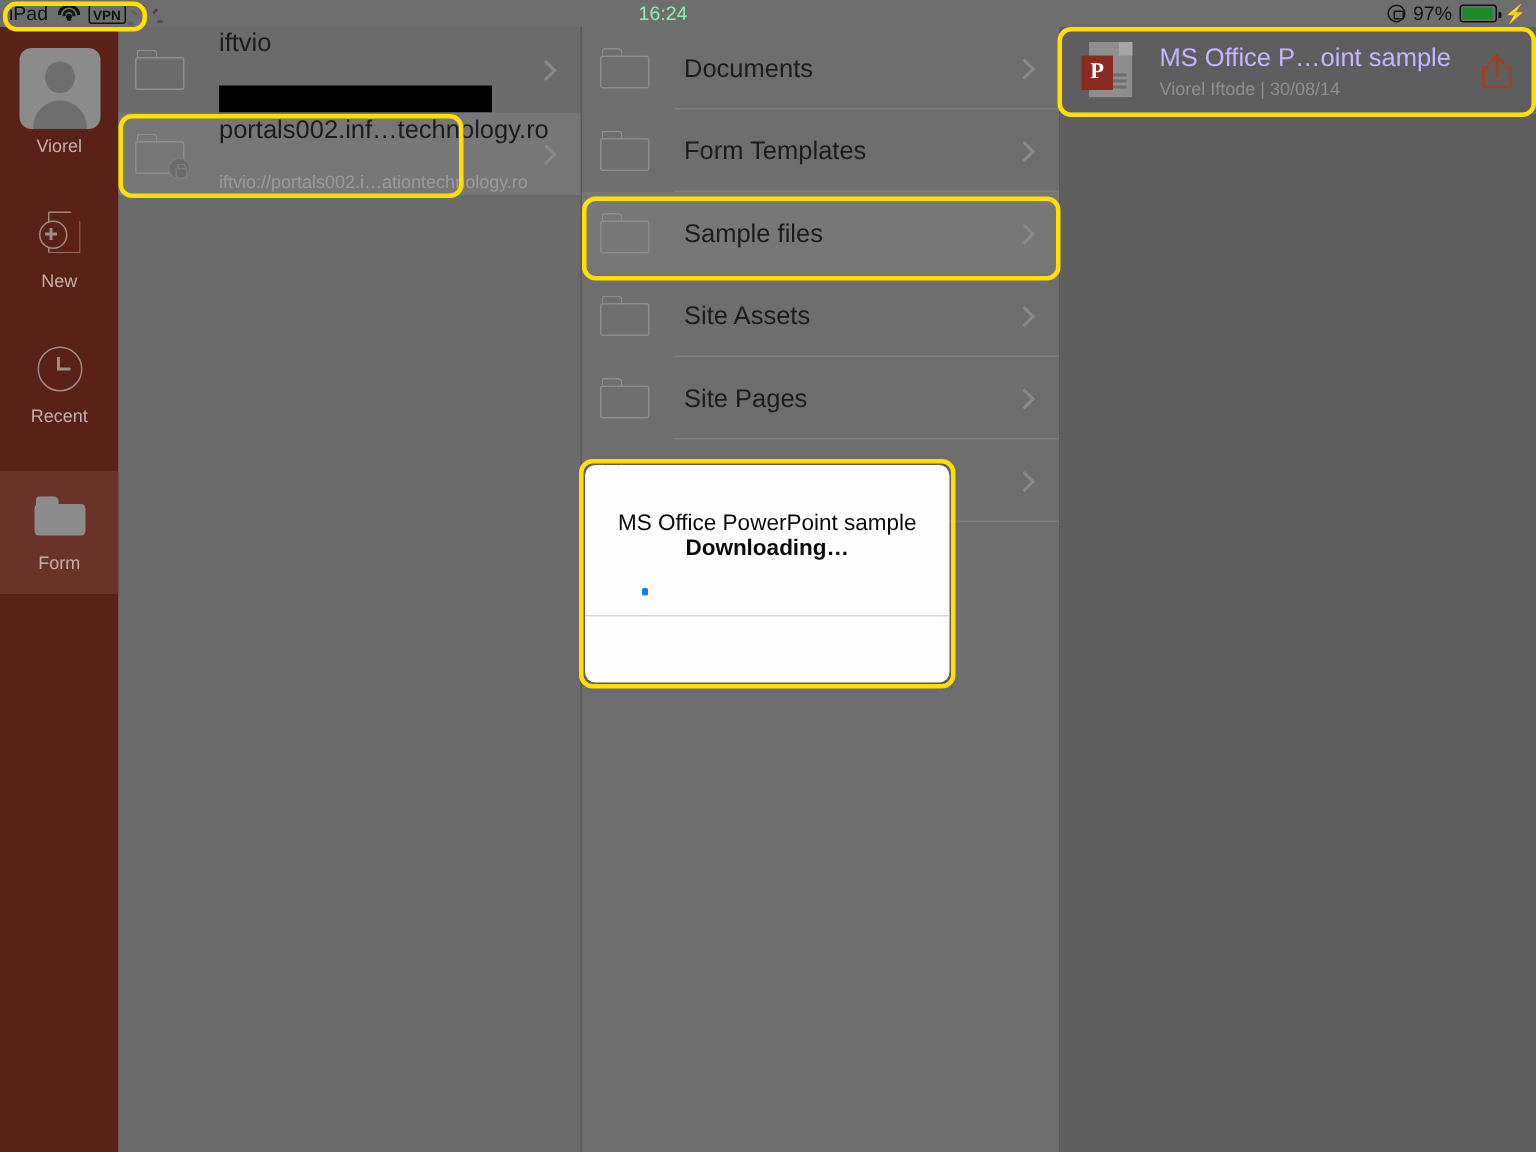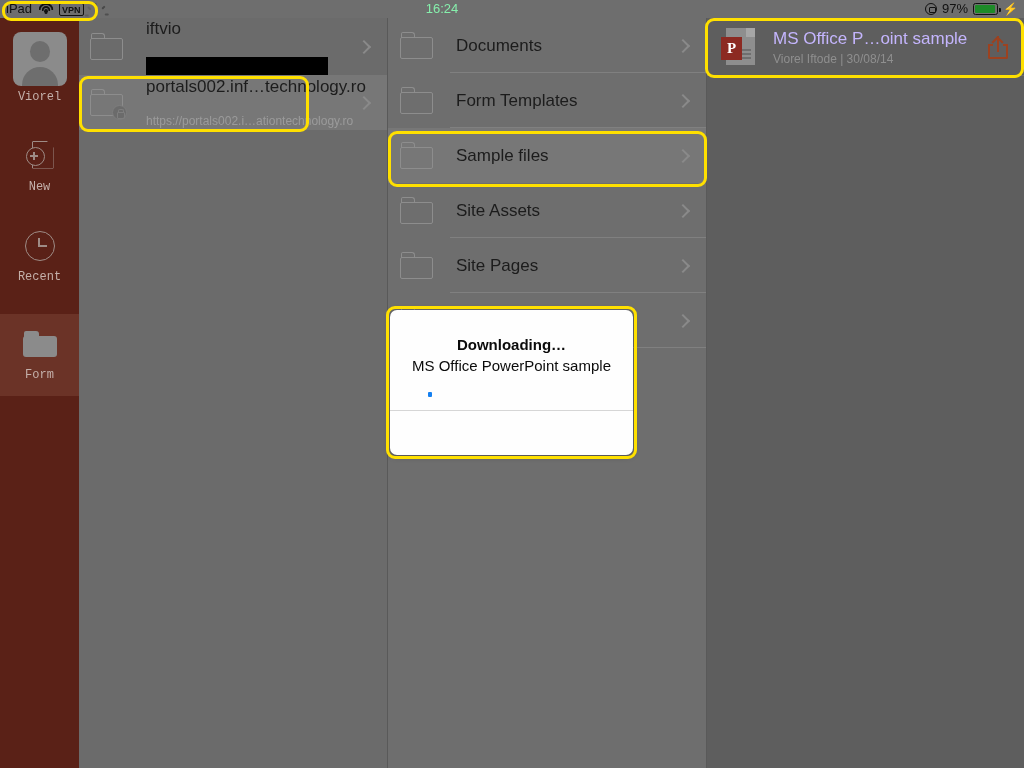--- a/index.html
+++ b/index.html
@@ -48,21 +48,20 @@
           border-radius: 2.5px; position: relative; padding: 1.3px; }
   .batt u { display: block; height: 100%; background: #1d8a28; border-radius: 1px; }
   .batt:after { content:""; position: absolute; right: -3.5px; top: 3.5px; width: 2px; height: 4px;
                 background: #111; border-radius: 0 1px 1px 0; }
   .bolt { font-size: 12px; color: #111; line-height: 12px; }
 
   
   #sidebar {
     position: absolute; left: 0; top: 18px; width: 79px; height: 750px;
     background: #5a2117;
-    font-family: Liberation Mono, monospace;
   }
   .side-item { position: relative; width: 79px; text-align: center; color: #bba69f; }
   .side-item.active { background: #6b3327; }
   .side-label { font-size: 12px; color: #c4b0aa; margin-top: 4px; }
   #avatar-box { width: 54px; height: 54px; margin: 14px auto 0 auto; background: #8b8b8b;
                 border-radius: 8px; position: relative; overflow: hidden; }
   #avatar-box .head { position: absolute; left: 50%; top: 9px; transform: translateX(-50%);
                 width: 20px; height: 21px; background: #6e6e6e; border-radius: 50%; }
   #avatar-box .body { position: absolute; left: 50%; bottom: -9px; transform: translateX(-50%);
                 width: 36px; height: 28px; background: #6e6e6e; border-radius: 18px 18px 0 0; }
@@ -257,21 +256,21 @@
     </div>
 
     <div class="row selected" style="height:55px;">
       <div class="folder-ico">
         <div class="ftab"></div>
           <div class="fbody"></div>
           <div class="lockb"></div>
       </div>
       <div class="row-texts">
         <div class="row-title">portals002.inf…technology.ro</div>
-        <div class="row-sub">https://portals002.i…ationtechnology.ro</div>
+        <div class="row-sub">iftvio://portals002.i…ationtechnology.ro</div>
       </div>
       <span class="chev"></span>
     </div>
   </div>
 
   <div class="column" id="col2">
 
     <div class="row">
       <div class="folder-ico">
           <div class="ftab"></div>
@@ -362,22 +361,22 @@
         <span class="bx"></span>
           <span class="arr"></span>
           <span class="tip"></span>
       </span>
       <span class="sep"></span>
     </div>
   </div>
 
   <div id="dialog">
     <div id="dlg-body">
+      <div id="dlg-msg">MS Office PowerPoint sample</div>
       <div id="dlg-title">Downloading…</div>
-      <div id="dlg-msg">MS Office PowerPoint sample</div>
       <div id="dlg-progress-track">
         <div id="dlg-progress-fill" style="width: 4.3px;"></div>
       </div>
     </div>
     <div id="dlg-sep"></div>
   </div>
 
   <div class="hl" style="left:2px;  top:1px;   width:96px;  height:20px;"></div>
   <div class="hl" style="left:79px; top:76px;  width:230px; height:56px;"></div>
   <div class="hl" style="left:388px;top:131px; width:319px; height:56px;"></div>

